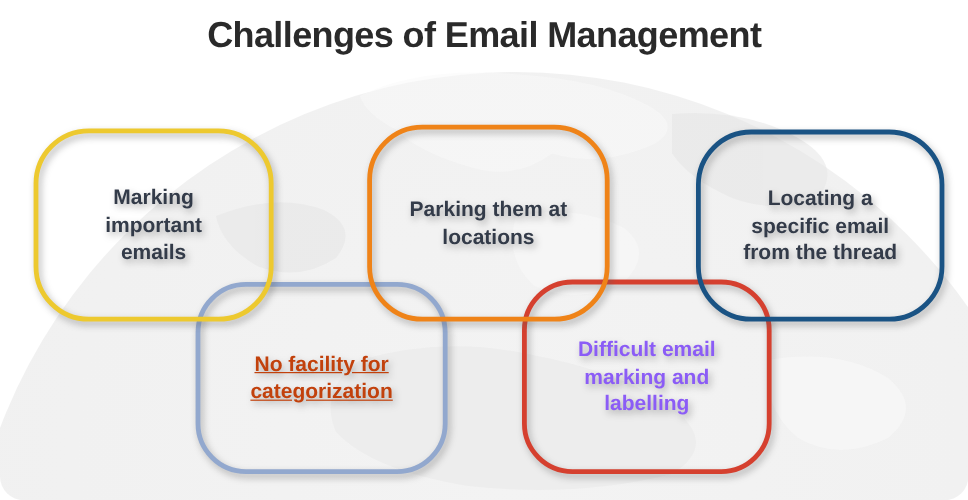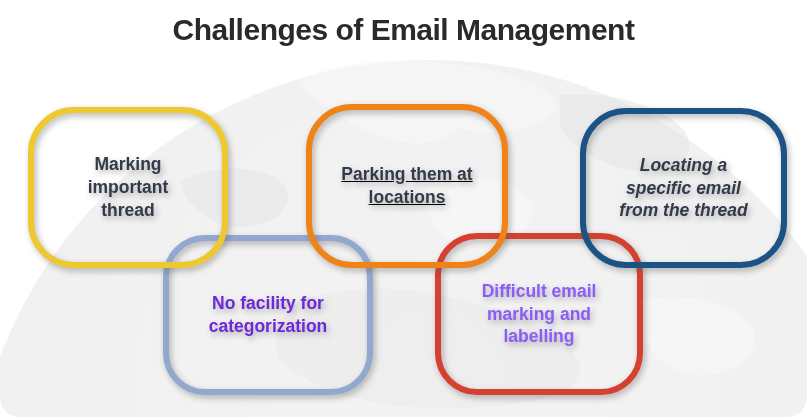--- a/index.html
+++ b/index.html
@@ -30,41 +30,41 @@
     font-size: 30px;
     font-weight: 700;
     letter-spacing: -0.5px;
     color: #2a2a2a;
     z-index: 5;
   }
 
   .challenge-box {
     position: absolute;
     box-sizing: border-box;
-    border: 6px solid #f97316;
+    border: 4px solid #f97316;
     border-radius: 46px;
     display: flex;
     align-items: center;
     justify-content: center;
     text-align: center;
     filter: drop-shadow(2px 3px 3px rgba(90, 90, 90, 0.45));
     background: transparent;
   }
   .box-label {
     font-size: 17.5px;
     font-weight: 600;
     line-height: 1.3;
     color: #333b49;
   }
   .box-label span { display: block; }
 
   
   .box-yellow    { left: 28px;  top: 107px; width: 200px; height: 161px; z-index: 3; }
   .box-orange    { left: 306px; top: 104px; width: 202px; height: 164px; z-index: 3; }
-  .box-darkblue  { left: 580px; top: 108px; width: 207px; height: 160px; z-index: 3; font-style: italic; }
+  .box-darkblue  { left: 580px; top: 108px; width: 207px; height: 160px; z-index: 3; }
   
   .box-lightblue { left: 163px; top: 235px; width: 210px; height: 160px; z-index: 2; border-radius: 42px; }
   .box-red       { left: 435px; top: 233px; width: 208px; height: 162px; z-index: 2; border-radius: 42px; }
 </style>
 </head>
 <body>
 
 <div class="stage">
 
   <svg class="watermark" viewBox="0 0 807 417" aria-hidden="true">
@@ -86,41 +86,41 @@
       <path d="M640 300 Q700 290 740 315 Q770 340 740 365 Q700 385 665 365 Q635 340 640 300 Z" fill="#fafafa"></path>
     </g>
   </svg>
 
   <div class="diagram-title" style="color: rgb(42, 42, 42);">Challenges of Email Management</div>
 
   <div class="challenge-box box-yellow" style="border-color: rgb(237, 201, 47);">
     <div class="box-label" style="color: rgb(51, 59, 73);">
       <span>Marking</span>
       <span>important</span>
-      <span>thread</span>
+      <span>emails</span>
     </div>
   </div>
 
-  <div class="challenge-box box-orange" style="border-color: rgb(239, 131, 24); text-decoration: underline;">
+  <div class="challenge-box box-orange" style="border-color: rgb(239, 131, 24);">
     <div class="box-label" style="color: rgb(51, 59, 73);">
       <span>Parking them at</span>
       <span>locations</span>
     </div>
   </div>
 
   <div class="challenge-box box-darkblue" style="border-color: rgb(26, 83, 132);">
     <div class="box-label" style="color: rgb(51, 59, 73);">
       <span>Locating a</span>
       <span>specific email</span>
       <span>from the thread</span>
     </div>
   </div>
 
   <div class="challenge-box box-lightblue" style="border-color: rgb(146, 168, 206);">
-    <div class="box-label" style="color: #6d28d9;">
+    <div class="box-label" style="color: #c2410c; text-decoration: underline;">
       <span>No facility for</span>
       <span>categorization</span>
     </div>
   </div>
 
   <div class="challenge-box box-red" style="border-color: rgb(213, 64, 47);">
     <div class="box-label" style="color: #8b5cf6;">
       <span>Difficult email</span>
       <span>marking and</span>
       <span>labelling</span>

